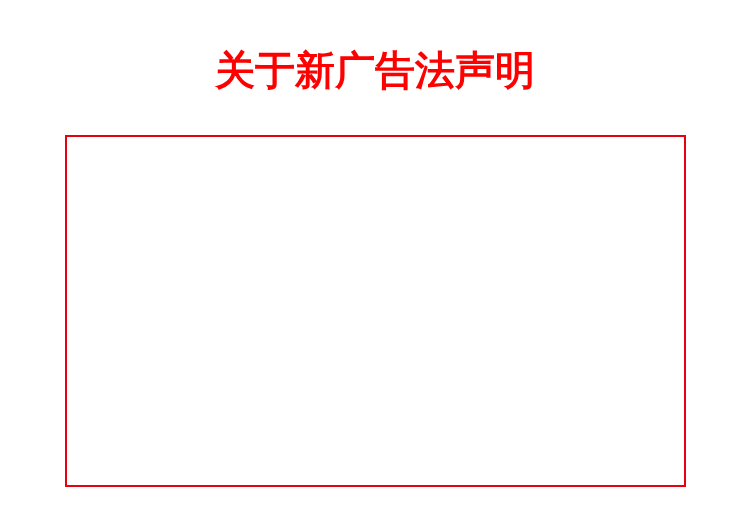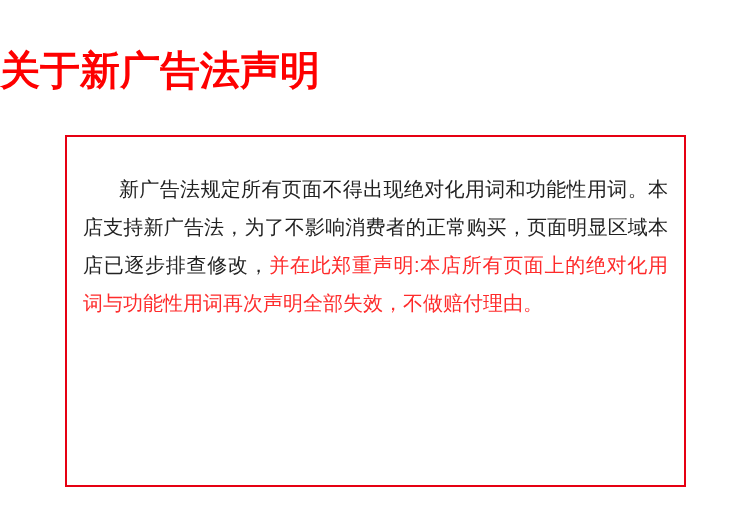--- a/index.html
+++ b/index.html
@@ -21,21 +21,21 @@
     font-family: "Liberation Sans", sans-serif;
     position: relative;
     overflow: hidden;
   }
   .page-title {
     position: absolute;
     top: 48px;
     left: 0;
     width: 750px;
     margin: 0;
-    text-align: left;
+    text-align: center;
     font-size: 40px;
     line-height: 44px;
     font-weight: bold;
     color: var(--title-red);
     letter-spacing: 0;
   }
   .notice-box {
     position: absolute;
     left: 65px;
     top: 135px;
@@ -59,18 +59,17 @@
 </style>
 </head>
 <body>
 
 <div class="page">
 
   <h1 class="page-title">关于新广告法声明</h1>
 
   <div class="notice-box">
 
-    <p class="para"><span>新广告法规定所有页面不得出现绝对化用词和功能性用词。本店支持新广告法，为了不影响消费者的正常购买，页面明显区域本店已逐步排查修改，</span><span class="red-text">并在此郑重声明:本店所有页面上的绝对化用词与功能性用词再次声明全部失效，不做赔付理由。</span></p>
 
 
   </div>
 
 </div>
 
 </body></html>

